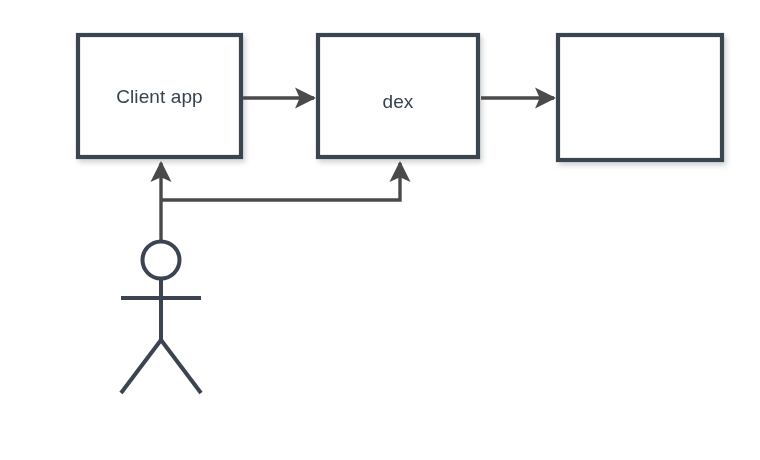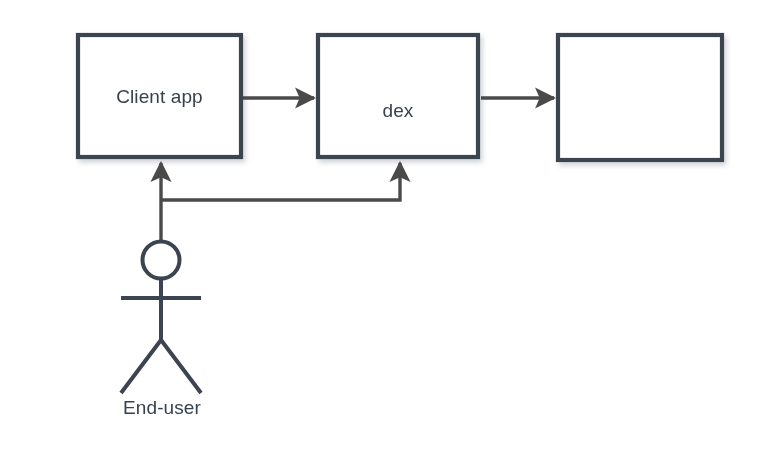--- a/index.html
+++ b/index.html
@@ -37,21 +37,21 @@
     text-align: center;
     font-family: "Liberation Sans", sans-serif;
     font-size: 19px;
     line-height: 25px;
     color: #37424f;
     letter-spacing: 0.1px;
     white-space: pre-line;
     pointer-events: none;
   }
   #label-client-app { left: 78px;  top: 35px;  width: 163px; height: 122px; }
-  #label-dex        { left: 318px; top: 49px;  width: 160px; height: 122px; }
+  #label-dex        { left: 318px; top: 40px;  width: 160px; height: 122px; }
   #label-upstream   { left: 558px; top: 35px;  width: 164px; height: 125px; }
   #label-end-user   { left: 92px;  top: 393px; width: 140px; height: 28px; }
 </style>
 </head>
 <body>
 
 <div id="diagram-canvas">
 
   <svg id="diagram-svg" viewBox="0 0 760 460" xmlns="http://www.w3.org/2000/svg">
     <defs>
@@ -87,15 +87,14 @@
       <line x1="161" y1="340" x2="121" y2="393" stroke="#3b4450" stroke-width="4"></line>
       <line x1="161" y1="340" x2="201" y2="393" stroke="#3b4450" stroke-width="4"></line>
     </g>
   </svg>
 
   <div class="node-label" id="label-client-app">Client app</div>
 
   <div class="node-label" id="label-dex">dex</div>
 
 
-  <div class="node-label" id="label-end-user">End-user</div>
 
 </div>
 
 </body></html>

